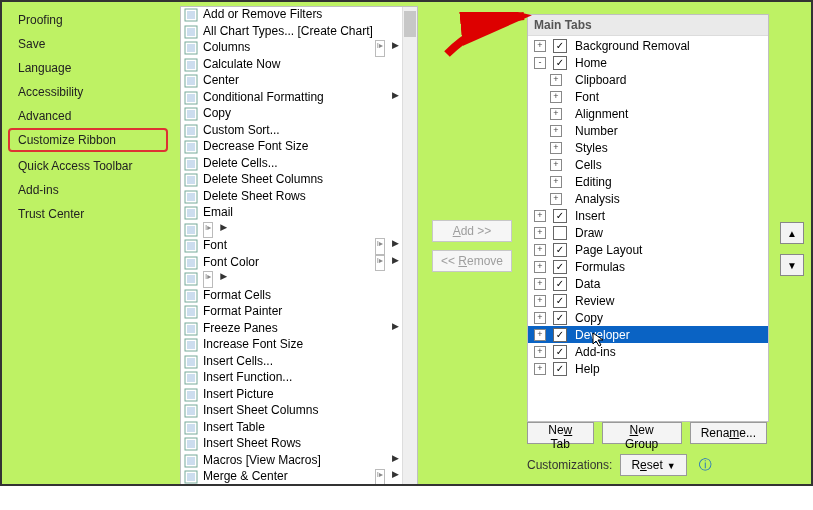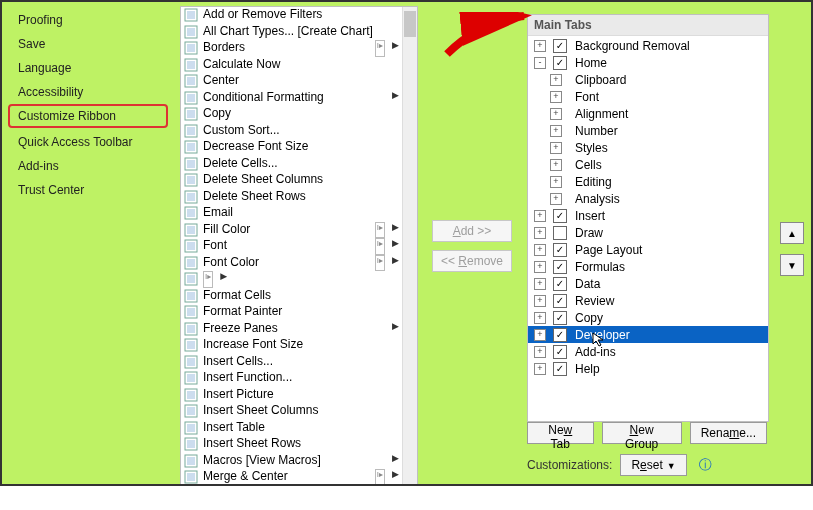--- a/index.html
+++ b/index.html
@@ -40,20 +40,21 @@
 </head>
 <body>
 
 <div class="frame">
 
   <div class="sidebar">
     <div class="side-item">Proofing</div>
     <div class="side-item">Save</div>
     <div class="side-item">Language</div>
     <div class="side-item">Accessibility</div>
+    <div class="side-item">Advanced</div>
     <div class="side-item selected">Customize Ribbon</div>
     <div class="side-item">Quick Access Toolbar</div>
     <div class="side-item">Add-ins</div>
     <div class="side-item">Trust Center</div>
   </div>
 
   <div class="cmd-panel">
     <div class="cmd-list" id="cmdlist">
         <div class="cmd-row">
           <span class="cmd-icon">
@@ -73,21 +74,21 @@
           </span>
           <span class="cmd-label">All Chart Types... [Create Chart]</span>
         </div>
         <div class="cmd-row">
           <span class="cmd-icon">
             <svg width="14" height="14">
               <rect x="1" y="1" width="12" height="12" fill="none" stroke="#7a9" stroke-width="1"></rect>
               <rect x="3" y="3" width="8" height="8" fill="#cde"></rect>
             </svg>
           </span>
-          <span class="cmd-label">Borders</span>
+          <span class="cmd-label">Columns</span>
           <span class="mini">I▸</span>
           <span class="arrow">▶</span>
         </div>
         <div class="cmd-row">
           <span class="cmd-icon">
             <svg width="14" height="14">
               <rect x="1" y="1" width="12" height="12" fill="none" stroke="#7a9" stroke-width="1"></rect>
               <rect x="3" y="3" width="8" height="8" fill="#cde"></rect>
             </svg>
           </span>
@@ -175,21 +176,20 @@
           </span>
           <span class="cmd-label">Email</span>
         </div>
         <div class="cmd-row">
           <span class="cmd-icon">
             <svg width="14" height="14">
               <rect x="1" y="1" width="12" height="12" fill="none" stroke="#7a9" stroke-width="1"></rect>
               <rect x="3" y="3" width="8" height="8" fill="#cde"></rect>
             </svg>
           </span>
-          <span class="cmd-label">Fill Color</span>
           <span class="mini">I▸</span>
           <span class="arrow">▶</span>
         </div>
         <div class="cmd-row">
           <span class="cmd-icon">
             <svg width="14" height="14">
               <rect x="1" y="1" width="12" height="12" fill="none" stroke="#7a9" stroke-width="1"></rect>
               <rect x="3" y="3" width="8" height="8" fill="#cde"></rect>
             </svg>
           </span>

